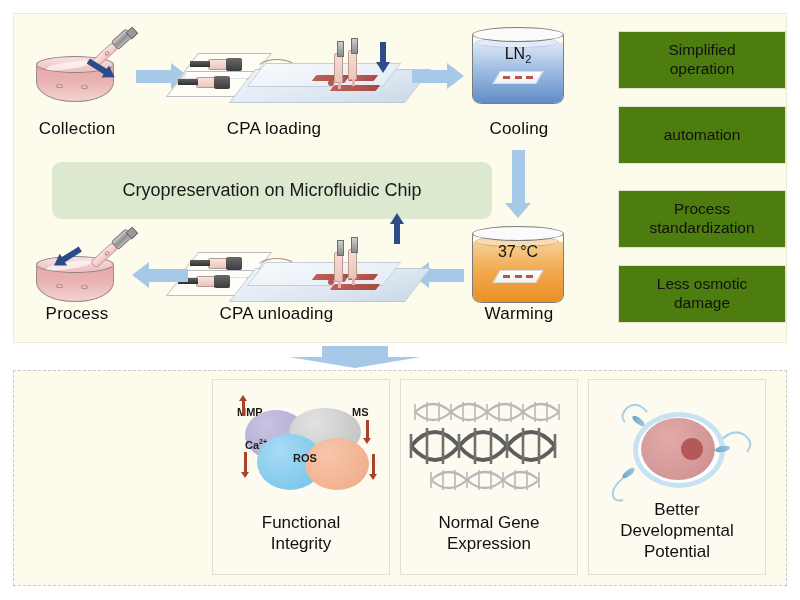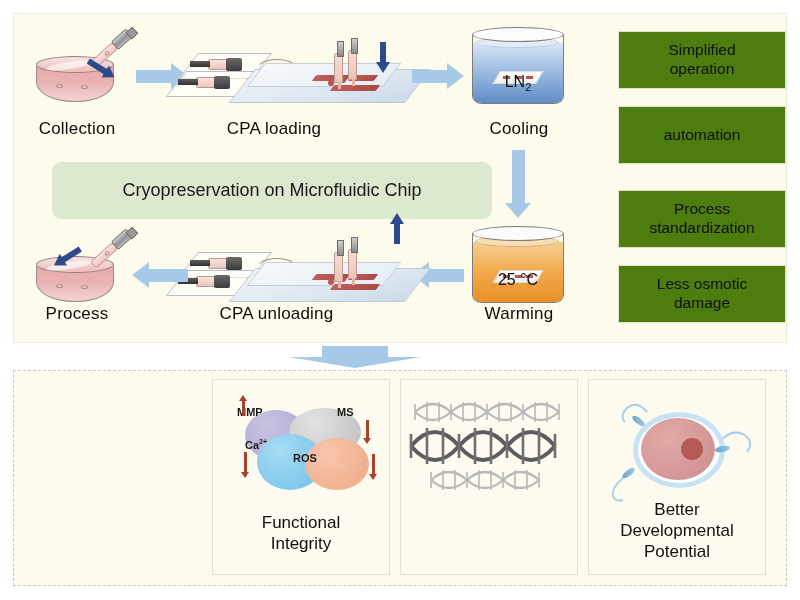--- a/index.html
+++ b/index.html
@@ -196,21 +196,20 @@
   }
   .beaker .liq-ellipse {
     position: absolute; left: 3px;
     width: 84px; height: 11px;
     border-radius: 50%;
   }
   .beaker .temp {
     position: absolute; left: 0; width: 92px;
     text-align: center; font-size: 16px; color: #111; z-index: 4;
     white-space: nowrap;
-    margin-top: 28px;
   }
   .beaker .temp sub { font-size: 11px; }
   .inner-chip {
     position: absolute; width: 44px; height: 13px; z-index: 3;
     background: linear-gradient(180deg,#ffffff,#f0f0f0);
     border: 1px solid #ddd;
     transform: skewX(-30deg);
   }
   .inner-chip i {
     position: absolute; top: 4px; height: 3px; width: 7px;
@@ -399,21 +398,21 @@
     <div class="green-banner">
       <span>Cryopreservation on Microfluidic Chip</span>
     </div>
 
     <div class="beaker" style="left:458px; top:212px;">
       <div class="wall">
         <div class="liquid" style="height:60px; background:linear-gradient(180deg,#f6cf95 0%, #f1a94b 50%, #e98f26 100%);"></div>
       </div>
       <div class="liq-ellipse" style="top:10px; background:#f8dcb4; border:1px solid #d8ab74;"></div>
       <div class="top-ellipse"></div>
-      <div class="temp" style="top:17px;">25 °C</div>
+      <div class="temp" style="top:17px;">37 °C</div>
       <div class="inner-chip" style="left:24px; top:44px;">
         <i style="left:6px;"></i>
           <i style="left:18px;"></i>
           <i style="left:29px;"></i>
       </div>
     </div>
     <div class="stage-label" style="left:450px; top:290px; width:110px;">Warming</div>
 
     <div class="blue-arrow left" style="left:398px; top:248px; width:52px;">
       <div class="shaft"></div>
@@ -512,21 +511,21 @@
         <div class="blob" style="left:32px; top:16px; width:62px; height:50px;
                     background:radial-gradient(circle at 35% 30%, #c8c4e2, #a9a3cf);"></div>
         <div class="blob" style="left:76px; top:14px; width:72px; height:48px;
                     background:radial-gradient(circle at 35% 30%, #e2e2e2, #bfbfbf);"></div>
         <div class="blob" style="left:44px; top:40px; width:66px; height:56px;
                     background:radial-gradient(circle at 35% 30%, #a7dbf4, #6ec0e8);"></div>
         <div class="blob" style="left:92px; top:44px; width:64px; height:52px;
                     background:radial-gradient(circle at 35% 30%, #f7c5ac, #efa985);"></div>
 
         <div class="fi-label" style="left:24px; top:12px;">MMP</div>
-        <div class="fi-label" style="left:80px; top:12px;padding-left:44px;">MS</div>
+        <div class="fi-label" style="left:95px; top:12px;padding-left:44px;">MS</div>
         <div class="fi-label" style="left:32px; top:44px;">
           <span>Ca</span><sup>2+</sup>
         </div>
         <div class="fi-label" style="left:80px; top:58px;">ROS</div>
 
         <div class="ud-arrow up" style="left:26px; top:1px; height:21px;">
           <div class="s"></div>
           <div class="h"></div>
         </div>
         <div class="ud-arrow down" style="left:150px; top:26px; height:24px;">
@@ -569,20 +568,24 @@
             <path d="M10 52 Q34 24 58 52 T106 52 T154 52"></path>
             <path d="M10 52 Q34 80 58 52 T106 52 T154 52"></path>
           </g>
           <g stroke="#6f6f6f" stroke-width="2.6">
             <path d="M10 40 L10 64 M26 34 L26 70 M42 34 L42 70 M58 40 L58 64
                      M74 34 L74 70 M90 34 L90 70 M106 40 L106 64 M122 34 L122 70
                      M138 34 L138 70 M154 40 L154 64"></path>
           </g>
         </svg>
       </div>
+      <div class="caption">
+        <div>Normal Gene</div>
+        <div>Expression</div>
+      </div>
     </div>
 
     <div class="card" style="left:574px;">
       <div class="art">
         <svg width="178" height="110" viewBox="0 0 178 110">
           <g stroke="#a9cfe4" stroke-width="2" fill="none">
             <path d="M58 18 Q48 6 38 14 Q30 22 36 28"></path>
           </g>
           <g stroke="#a9cfe4" stroke-width="2" fill="none">
             <path d="M128 50 Q142 34 154 40 Q166 48 158 58"></path>

